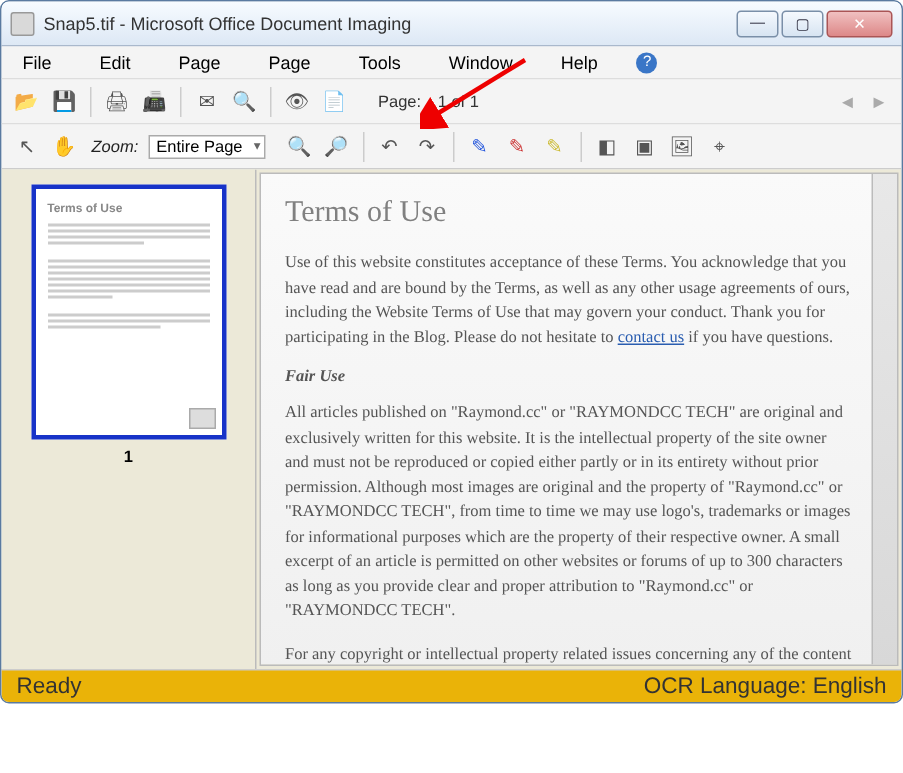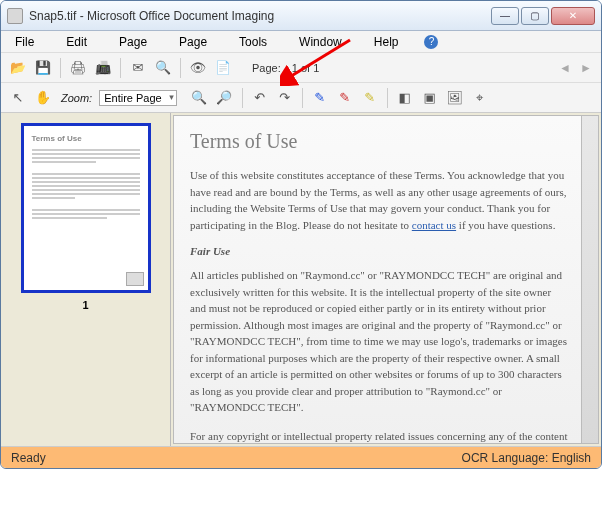--- a/index.html
+++ b/index.html
@@ -29,21 +29,21 @@
 .thumb-title { font-size: 8px; font-weight: bold; color: #888; margin-bottom: 6px; }
 .thumb-line { height: 2px; background: #ccc; margin: 2px 0; }
 .thumb-corner { position: absolute; bottom: 4px; right: 4px; width: 18px; height: 14px; background: #ddd; border: 1px solid #aaa; }
 .thumb-num { margin-top: 6px; font-size: 11px; font-weight: bold; }
 .doc-pane { flex: 1; background: linear-gradient(#fafafa,#f0f0f0); border: 1px solid #bbb; margin: 2px; padding: 14px 16px; overflow: hidden; font-family: Georgia, serif; color: #444; position: relative; }
 .doc-pane::after { content:""; position:absolute; right:0; top:0; bottom:0; width:16px; background:linear-gradient(#e8e8e8,#d8d8d8); border-left:1px solid #bbb; }
 .doc-title { font-size: 20px; color: #808080; font-family: Georgia, serif; margin-bottom: 14px; font-weight: normal; }
 .doc-p { font-size: 11px; line-height: 1.5; color: #555; margin-bottom: 12px; padding-right: 14px; }
 .doc-h { font-size: 11px; font-style: italic; font-weight: bold; color: #555; margin-bottom: 10px; }
 .doc-link { color: #2a5db0; text-decoration: underline; cursor: pointer; }
-.statusbar { height: 22px; background: #fdba74; border-top: 1px solid #ccc; display: flex; align-items: center; padding: 0 10px; font-size: 12px; color: #333; justify-content: space-between; }
+.statusbar { height: 22px; background: #eab308; border-top: 1px solid #ccc; display: flex; align-items: center; padding: 0 10px; font-size: 15px; color: #333; justify-content: space-between; }
 .arrow { position: absolute; top: 36px; left: 280px; pointer-events: none; z-index: 100; }
 </style>
 </head>
 <body>
 
 <div class="window">
 
   <div class="titlebar">
     <div class="app-icon"></div>
     <div class="title-text">Snap5.tif - Microsoft Office Document Imaging</div>

